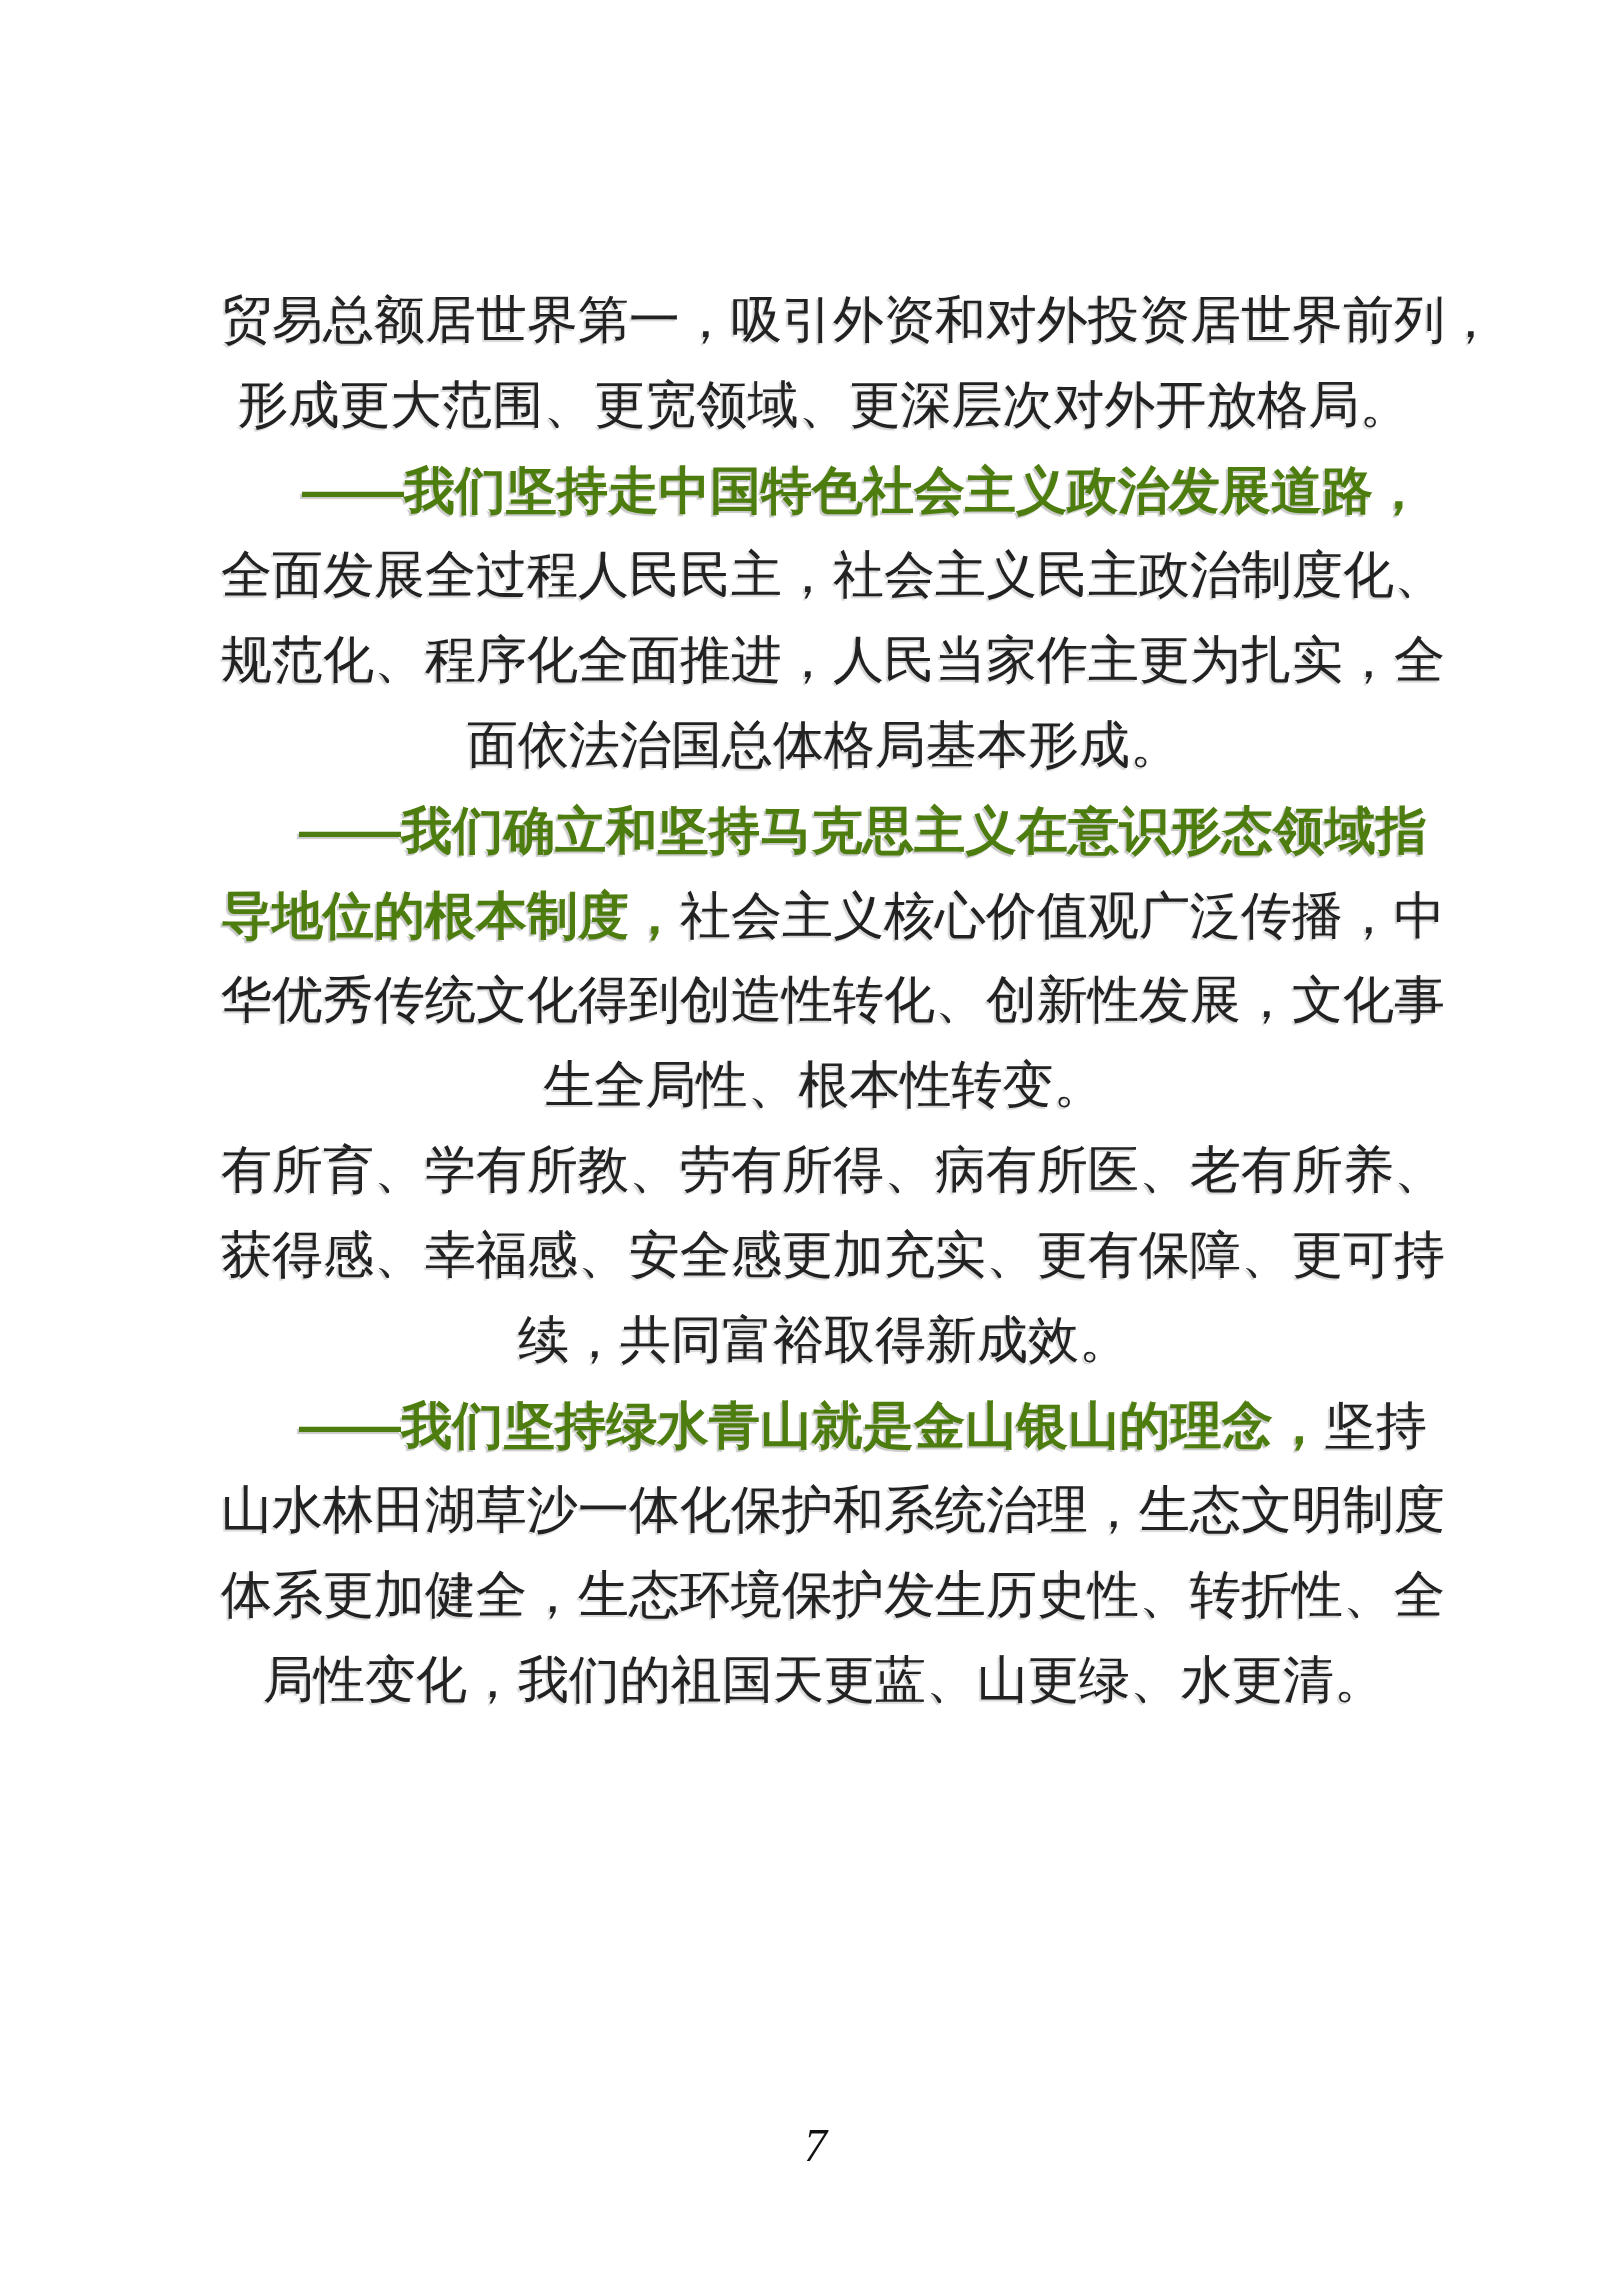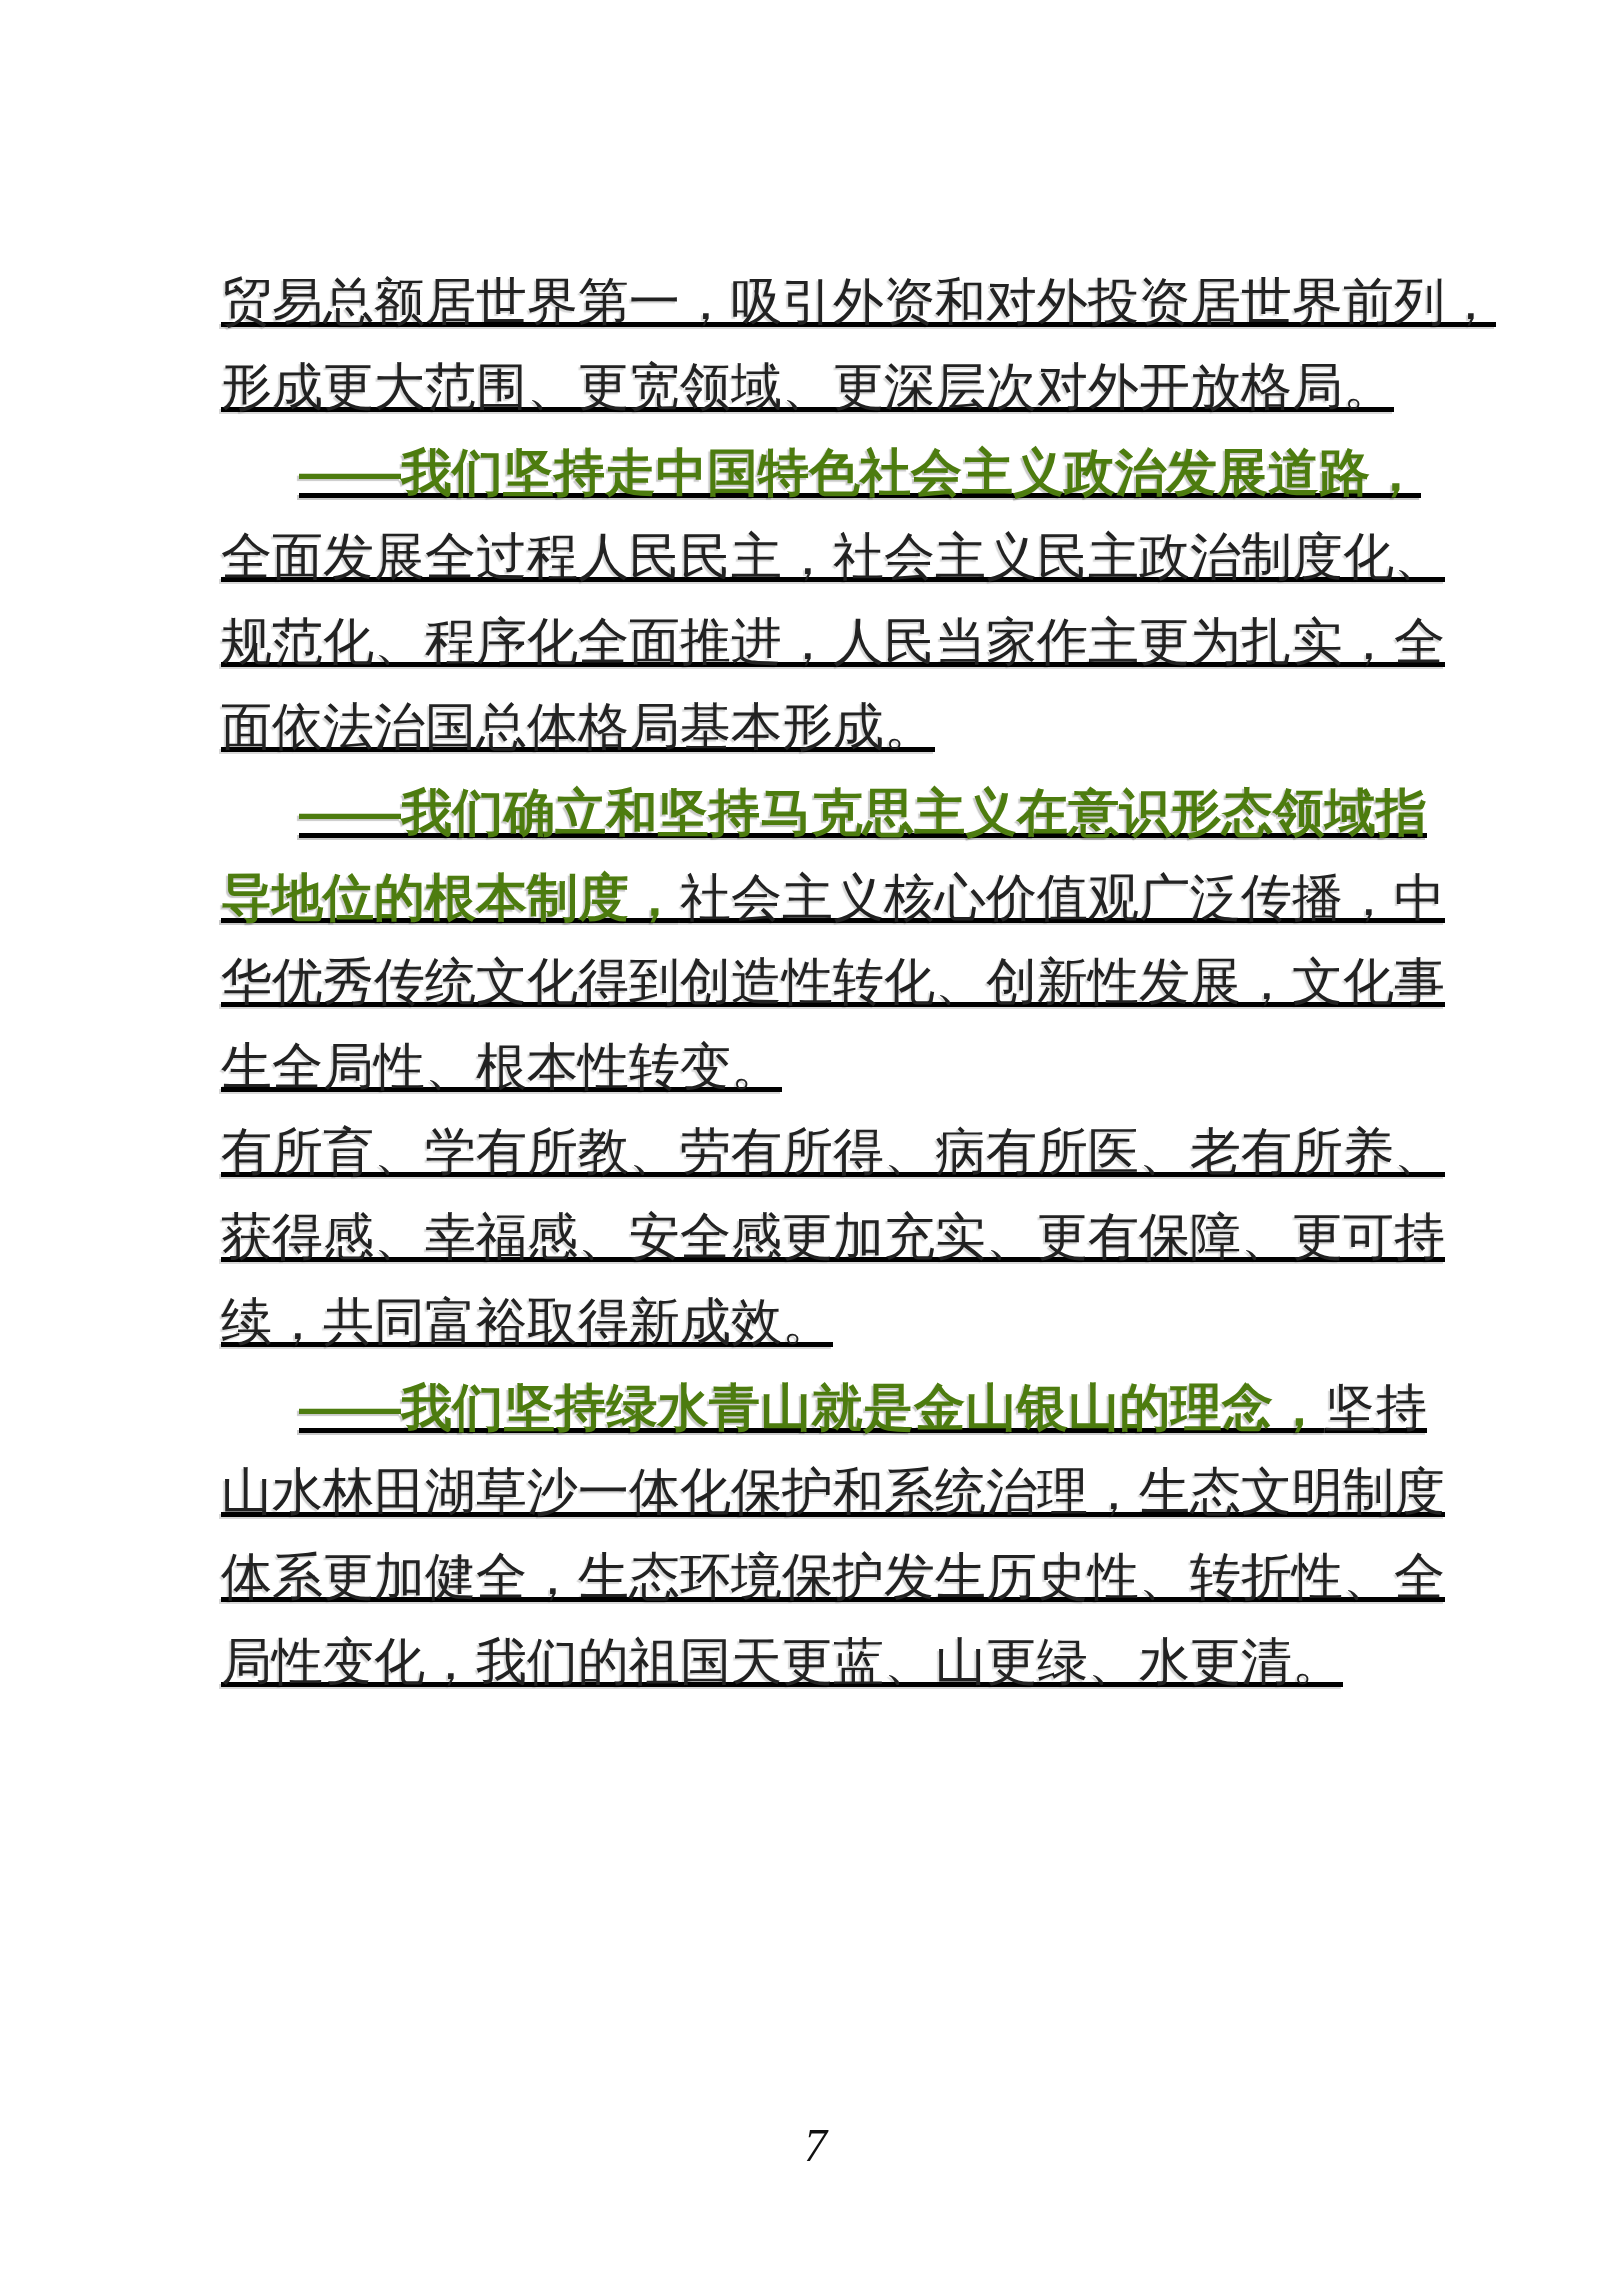--- a/index.html
+++ b/index.html
@@ -7,32 +7,31 @@
     position: relative;
     width: 1621px;
     height: 2293px;
     background: #ffffff;
     overflow: hidden;
     font-family: "Liberation Serif", serif;
   }
   .textblock {
     position: absolute;
     left: 221px;
-    top: 260px;
+    top: 278px;
     width: 1206px;
-    text-decoration: underline;
   }
   .line {
     height: 85px;
     line-height: 85px;
     font-size: 51px;
     color: #222222;
     white-space: nowrap;
     letter-spacing: 0;
-    text-align: left;
+    text-align: center;
     font-feature-settings: "halt" 1;
     text-shadow: -2px 2px 1px rgba(40,40,40,0.18);
   }
   .line.justify {
     text-align: justify;
     text-align-last: justify;
   }
   .line.indent {
     padding-left: 78px;
   }

